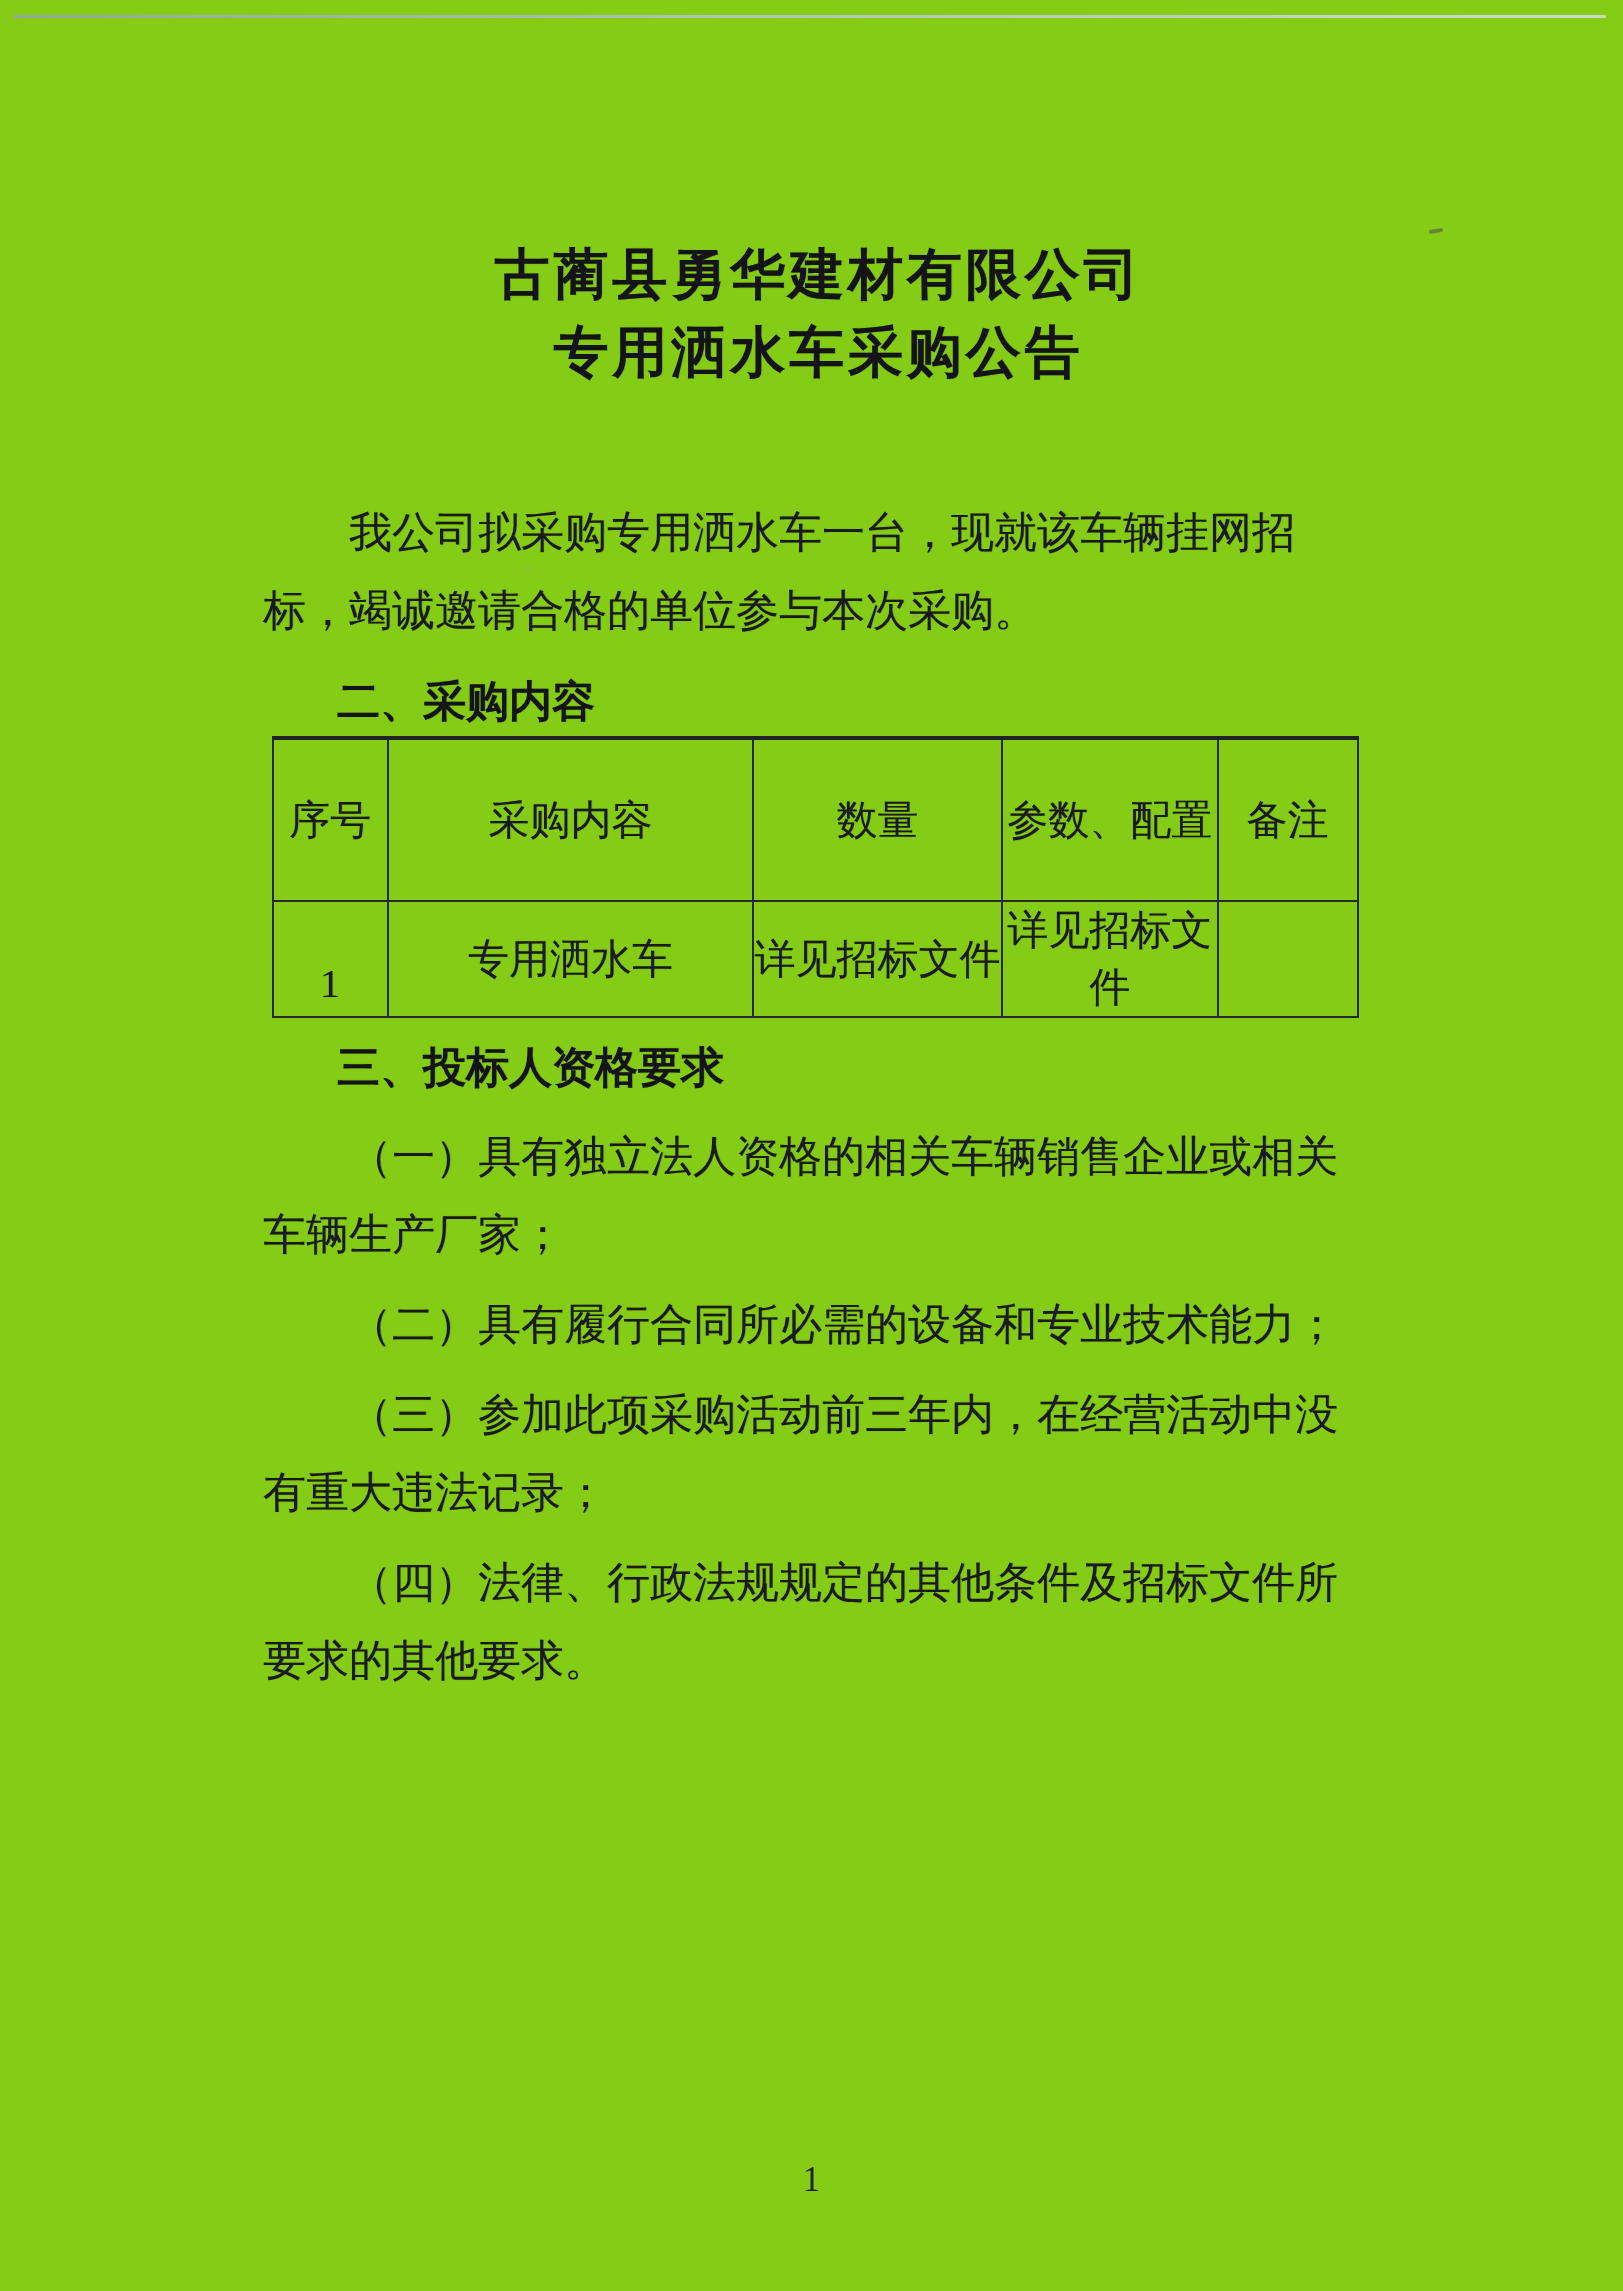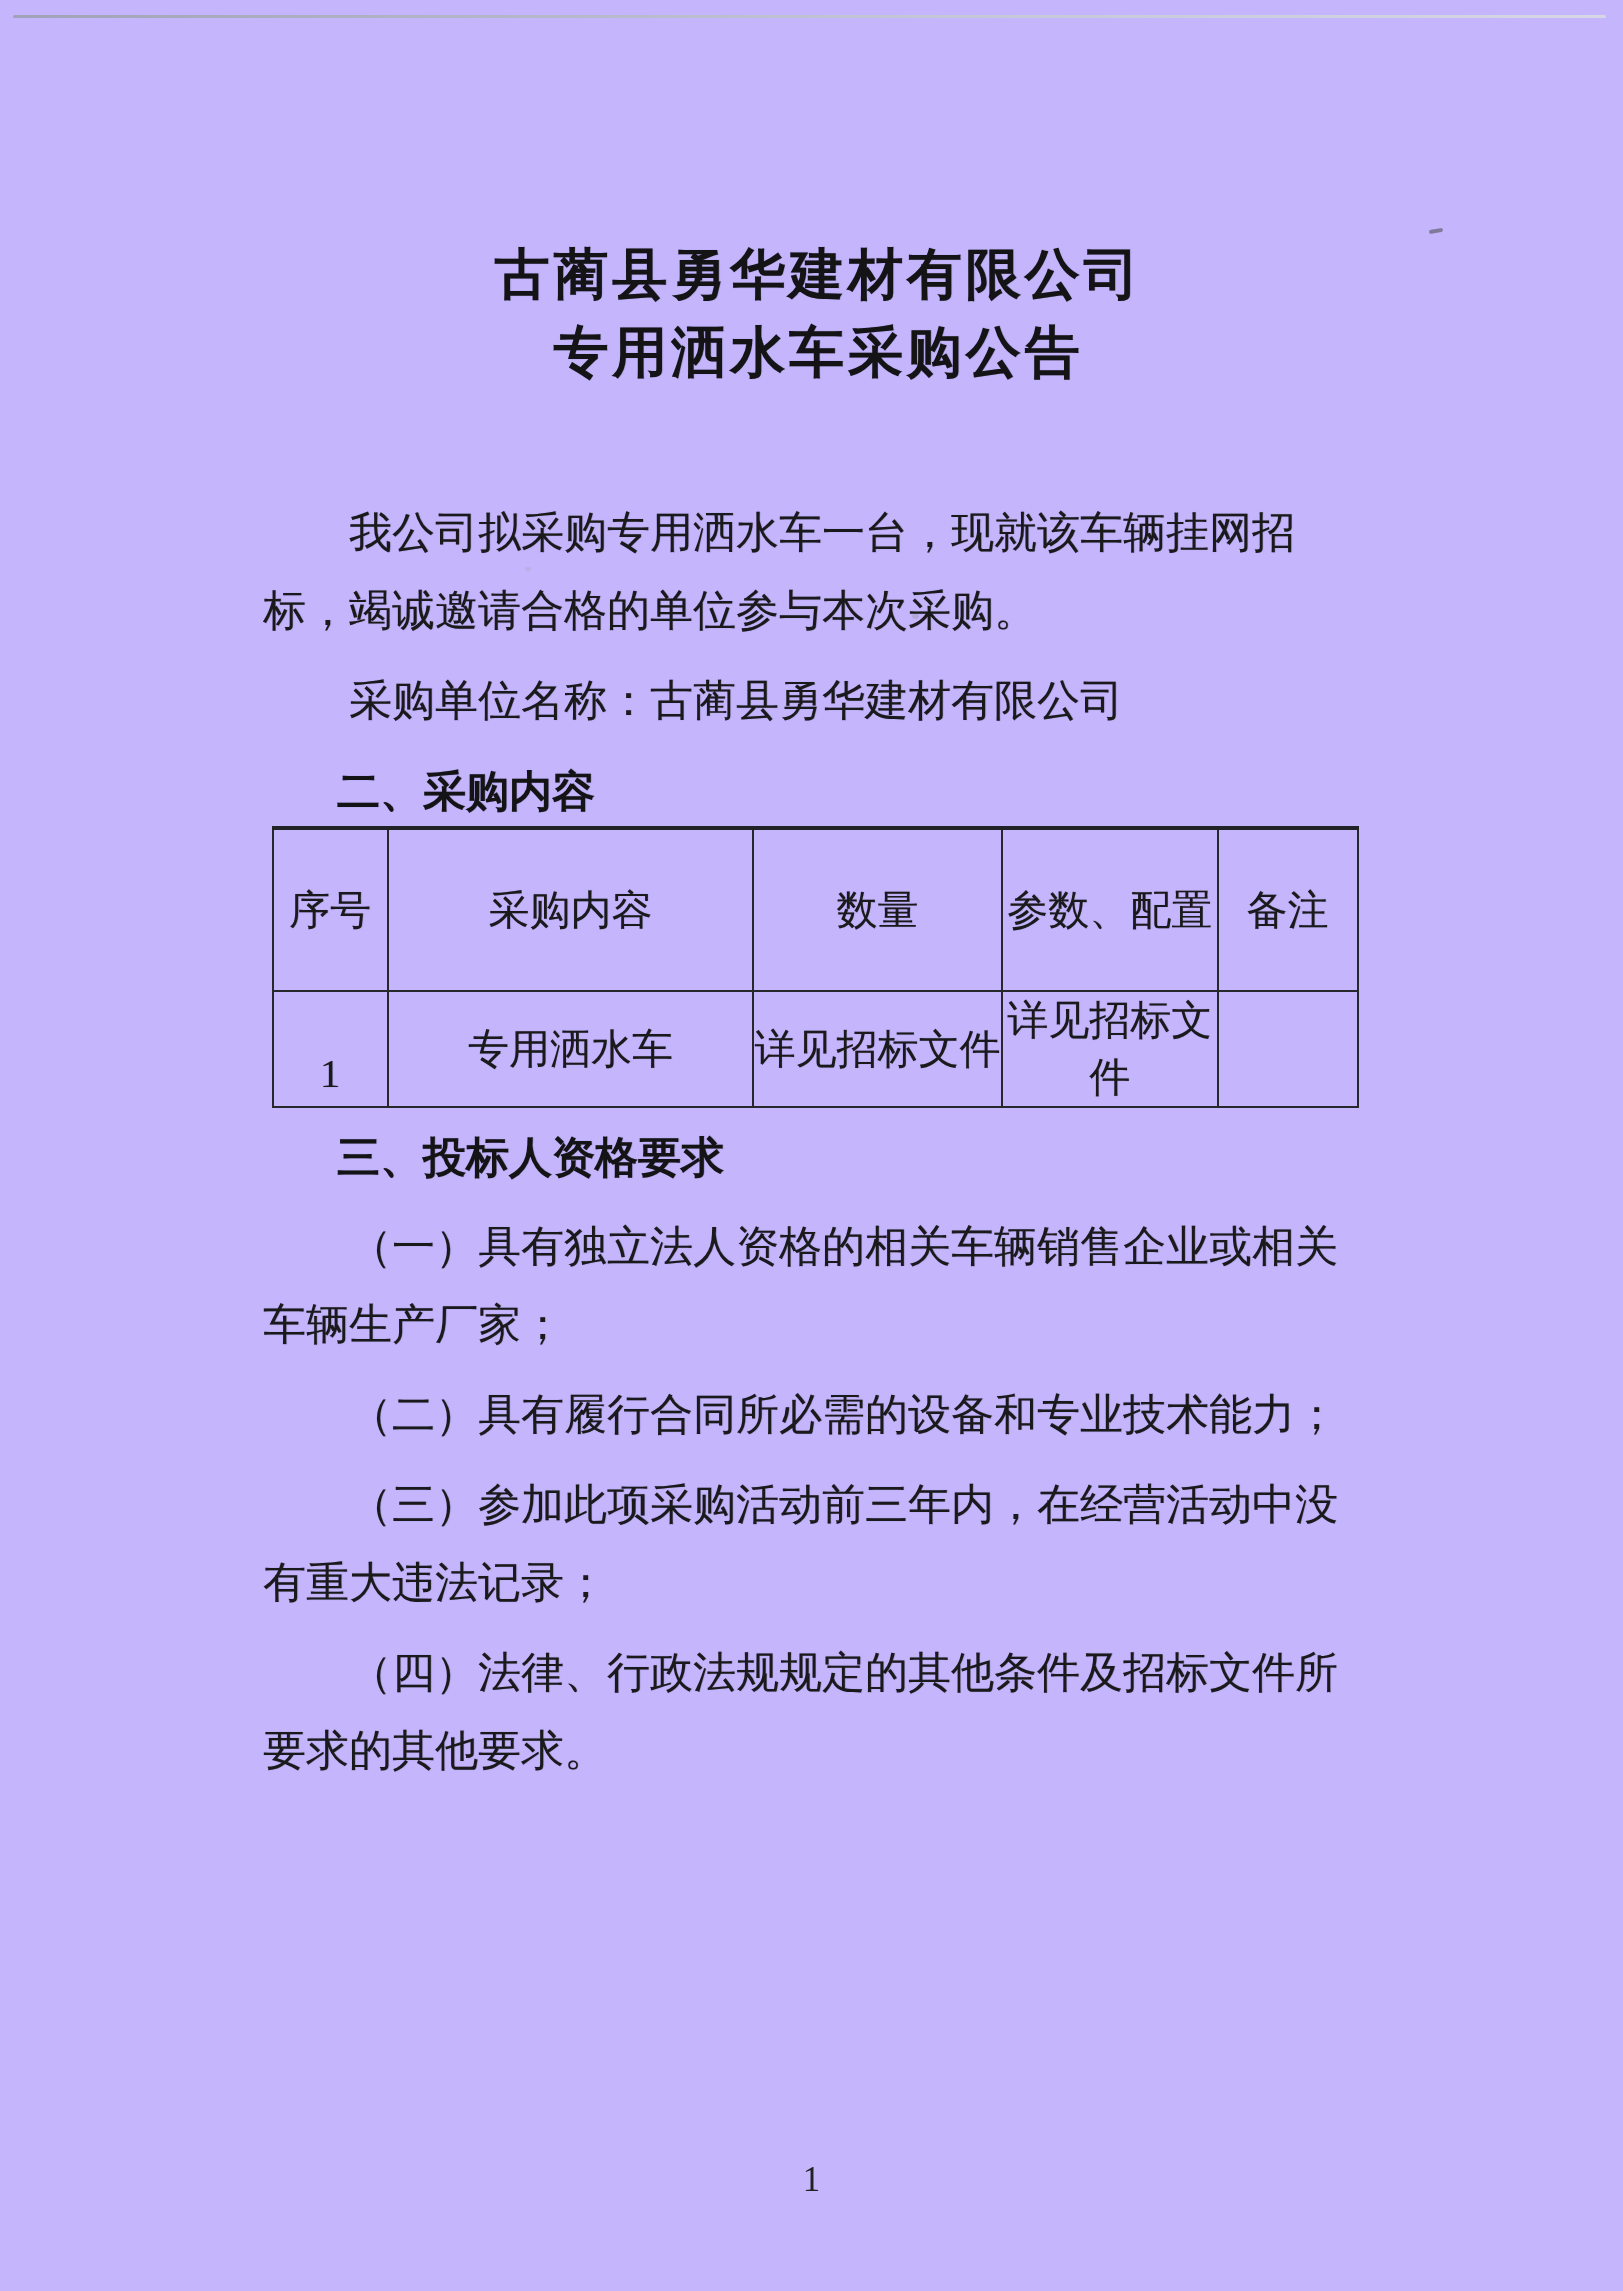--- a/index.html
+++ b/index.html
@@ -1,20 +1,20 @@
 <!DOCTYPE html>
 <html><head>
 <meta charset="utf-8">
 <style>
   html, body { margin: 0; padding: 0; background: #e8e8e8; }
   .page {
     position: relative;
     width: 1623px;
     height: 2292px;
-    background: #c4b5fd;
+    background: #84cc16;
     overflow: hidden;
     color: #1a1a1c;
     text-decoration: underline;
   }
   
   .scan-line {
     position: absolute;
     top: 14.7px; left: 12.7px;
     width: 1593px; height: 2.9px;
     background: linear-gradient(to right, #9aa0ab, #c3c7cf 55%, #d9dce2);
@@ -110,21 +110,20 @@
 
   <div class="content">
 
     <h1 class="doc-title">
       <span class="title-line">古蔺县勇华建材有限公司</span>
       <span class="title-line">专用洒水车采购公告</span>
     </h1>
 
     <p class="body-para">我公司拟采购专用洒水车一台，现就该车辆挂网招标，竭诚邀请合格的单位参与本次采购。</p>
 
-    <p class="body-para">采购单位名称：古蔺县勇华建材有限公司</p>
 
     <p class="heading">二、采购内容</p>
 
     <table class="purchase-table">
       <colgroup>
         <col class="c1">
           <col class="c2">
           <col class="c3">
           <col class="c4">
           <col class="c5">

